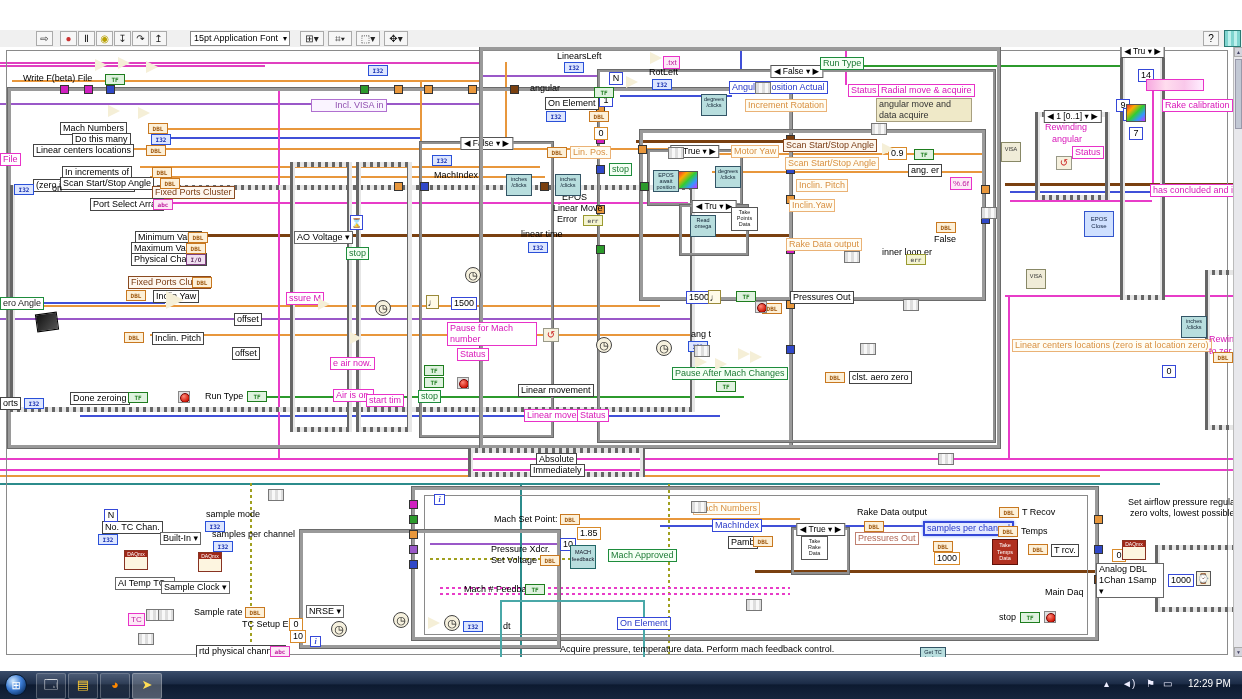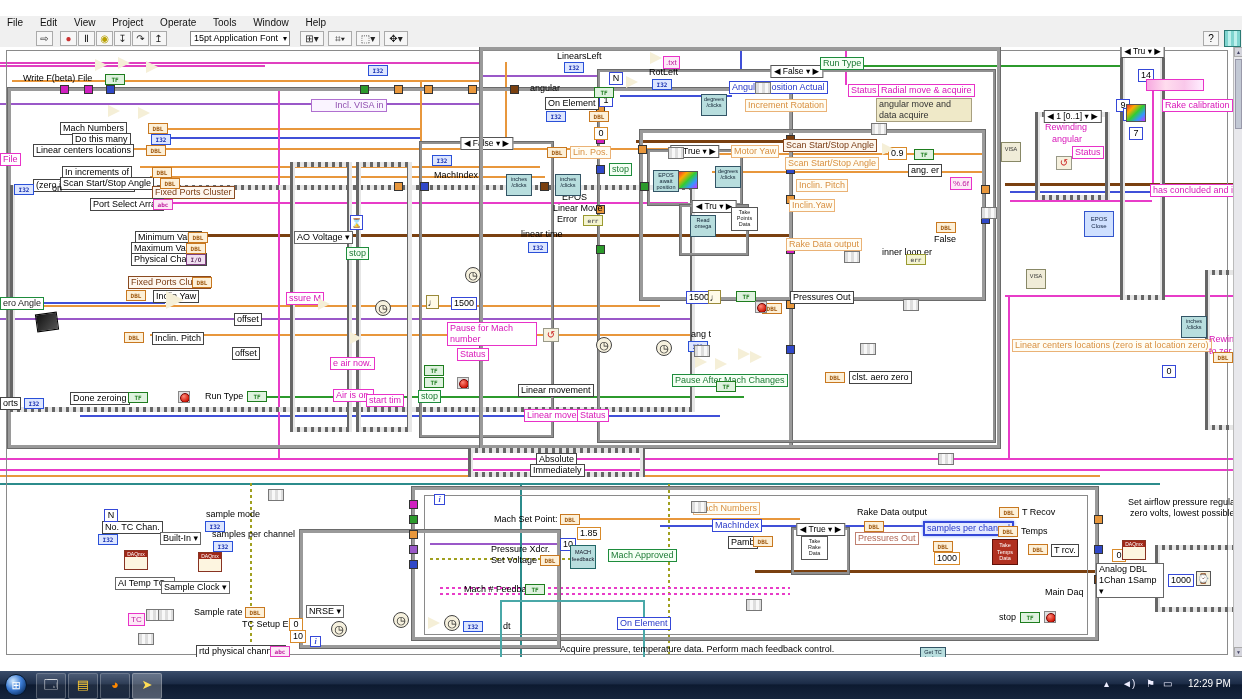--- a/index.html
+++ b/index.html
@@ -88,30 +88,20 @@
   .taskicon{position:absolute;top:2px;width:28px;height:24px;border:1px solid rgba(255,255,255,.25);border-radius:2px;background:linear-gradient(rgba(255,255,255,.12),rgba(255,255,255,.03));text-align:center;font-size:13px;line-height:22px;color:#fff;}
   .tray{position:absolute;top:7px;color:#eef;font-size:10px;}
   #tbclock{position:absolute;left:1188px;top:7px;color:#fff;font-size:10px;}
 </style>
 </head>
 <body>
 
 <div id="app">
 
 
-  <div id="menubar">
-    <span class="menu-item">File</span>
-    <span class="menu-item">Edit</span>
-    <span class="menu-item">View</span>
-    <span class="menu-item">Project</span>
-    <span class="menu-item">Operate</span>
-    <span class="menu-item">Tools</span>
-    <span class="menu-item">Window</span>
-    <span class="menu-item">Help</span>
-  </div>
 
   <div id="toolbar">
     <span class="tbtn" style="left:36px;">⇨</span>
     <span class="tbtn" style="left:60px;color:#c33;">●</span>
     <span class="tbtn" style="left:78px;">Ⅱ</span>
     <span class="tbtn" style="left:96px;color:#b8a000;">◉</span>
     <span class="tbtn" style="left:114px;">↧</span>
     <span class="tbtn" style="left:132px;">↷</span>
     <span class="tbtn" style="left:150px;">↥</span>
     <span id="fontdd">15pt Application Font</span>
@@ -277,21 +267,21 @@
       <div class="lbl nb" style="left: 1123px; top: 61px;">0</div>
       <div class="lbl nb" style="left: 1129px; top: 80px;">7</div>
       <div class="lbl pk" style="left: 1162px; top: 52px;">Rake calibration</div>
       <div class="lbl pk" style="left: 1150px; top: 137px;">has concluded and is located at</div>
       <div class="lbl og" style="left: 1012px; top: 292px;">Linear centers locations (zero is at location zero)</div>
       <div class="lbl pkf" style="left: 1209px; top: 287px;">Rewin</div>
       <div class="lbl pkf" style="left: 1209px; top: 299px;">to zer</div>
       <div class="lbl nb" style="left: 686px; top: 244px;">1500</div>
       <div class="lbl p" style="left: 790px; top: 244px;">Pressures Out</div>
       <div class="lbl free" style="left: 691px; top: 282px;">ang t</div>
-      <div class="lbl gn" style="left: 672px; top: 327px;">Pause After Mach Changes</div>
+      <div class="lbl gn" style="left: 672px; top: 320px;">Pause After Mach Changes</div>
       <div class="lbl p" style="left: 849px; top: 324px;">clst. aero zero</div>
       <div class="lbl sal" style="left: 855px; top: 485px;">Pressures Out</div>
       <div class="lbl free" style="left: 857px; top: 460px;">Rake Data output</div>
       <div class="lbl blsel" style="left: 923px; top: 474px;">samples per channel</div>
       <div class="lbl no" style="left: 934px; top: 505px;">1000</div>
       <div class="lbl free" style="left: 1022px; top: 460px;">T Recov</div>
       <div class="lbl free" style="left: 1021px; top: 479px;">Temps</div>
       <div class="lbl p" style="left: 1051px; top: 497px;">T rcv.</div>
       <div class="lbl free" style="left: 1045px; top: 540px;">Main Daq</div>
       <div class="lbl free" style="left: 999px; top: 565px;">stop</div>

